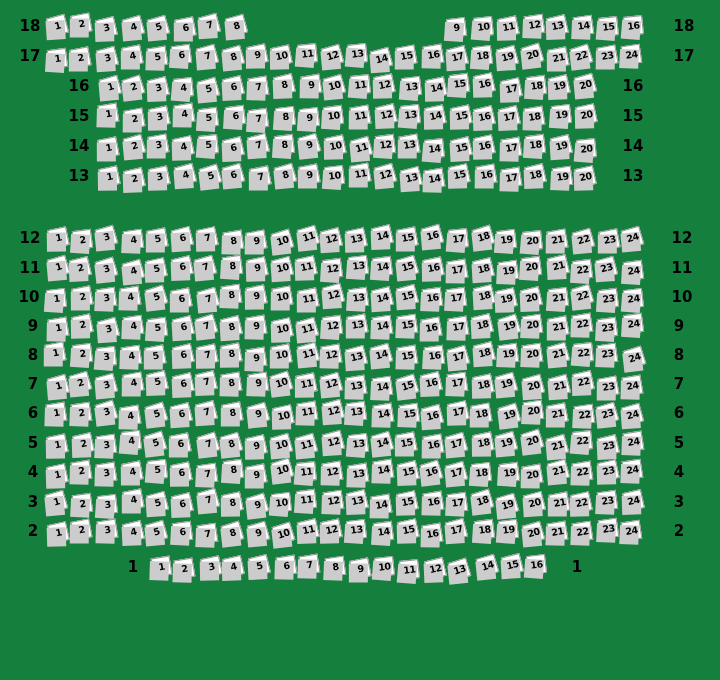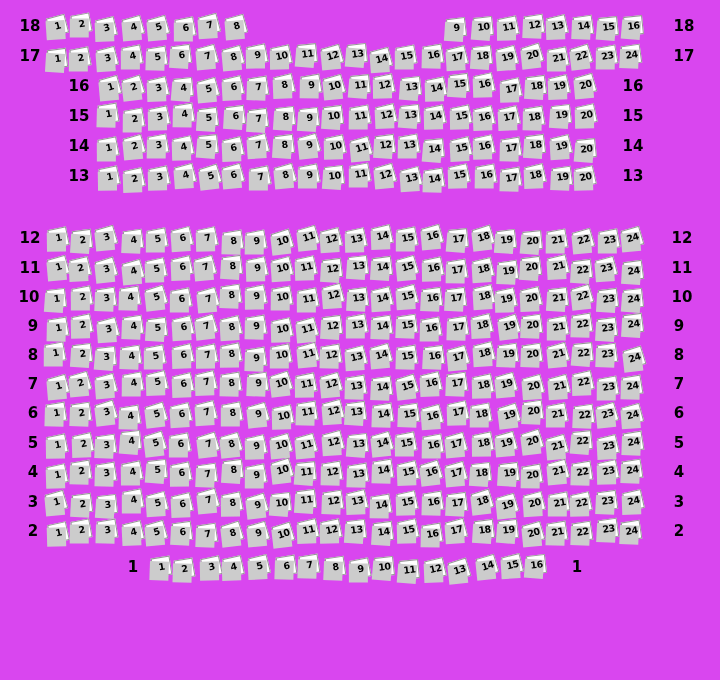--- a/index.html
+++ b/index.html
@@ -5,21 +5,21 @@
   html,body{margin:0;padding:0;}
   body{
     width:720px;height:680px;
     background:#ffffff;
     font-family:"DejaVu Sans", sans-serif;
     overflow:hidden;
   }
   #seat-map{
     position:relative;
     width:720px;height:680px;
-    background:#d946ef;
+    background:#15803d;
   }
   .row-label{
     position:absolute;
     transform:translate(-50%,-50%);
     font-family:"DejaVu Sans", sans-serif;
     font-weight:bold;
     font-size:15px;
     color:#000;
     white-space:nowrap;
     user-select:none;

